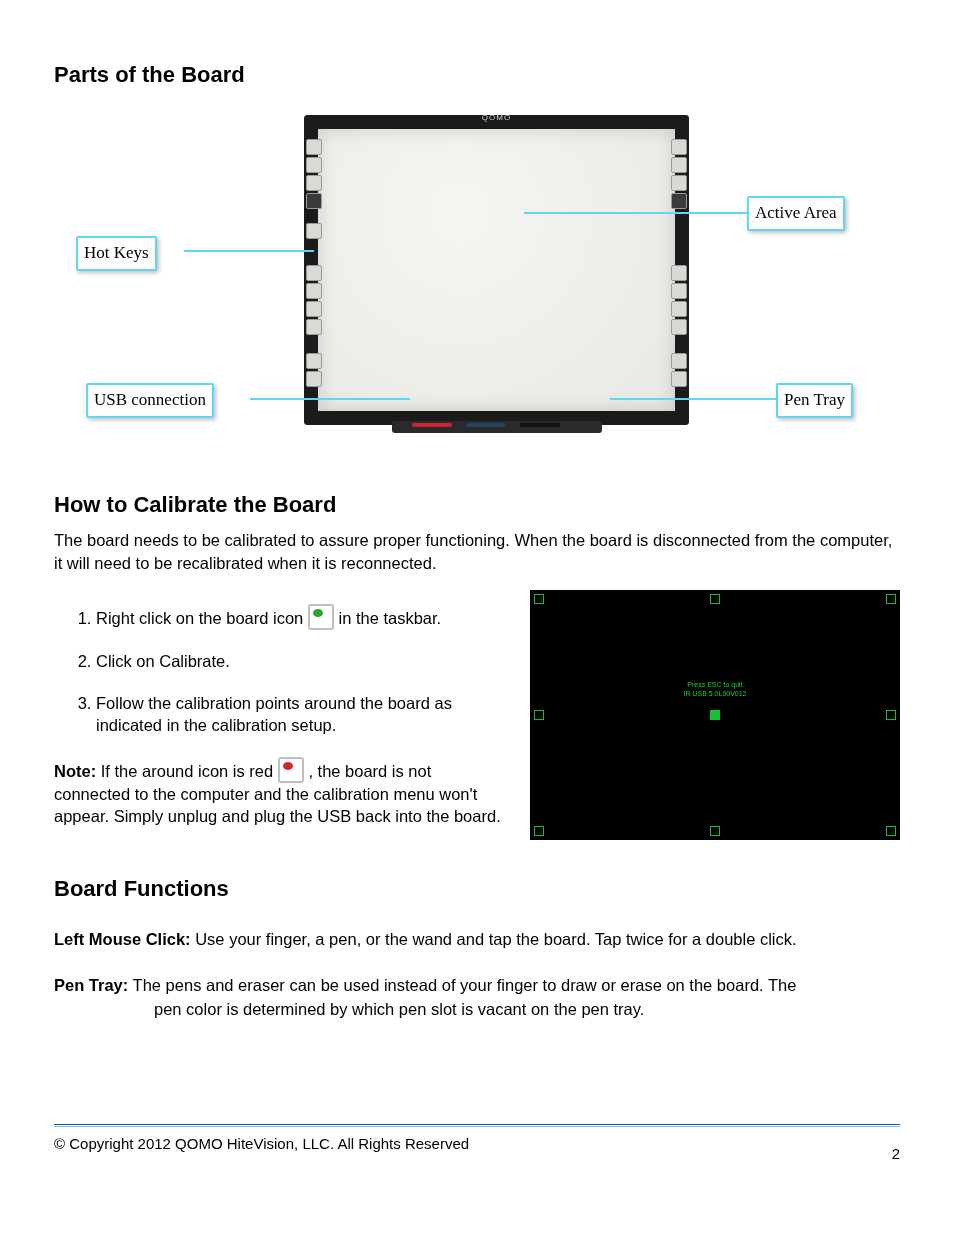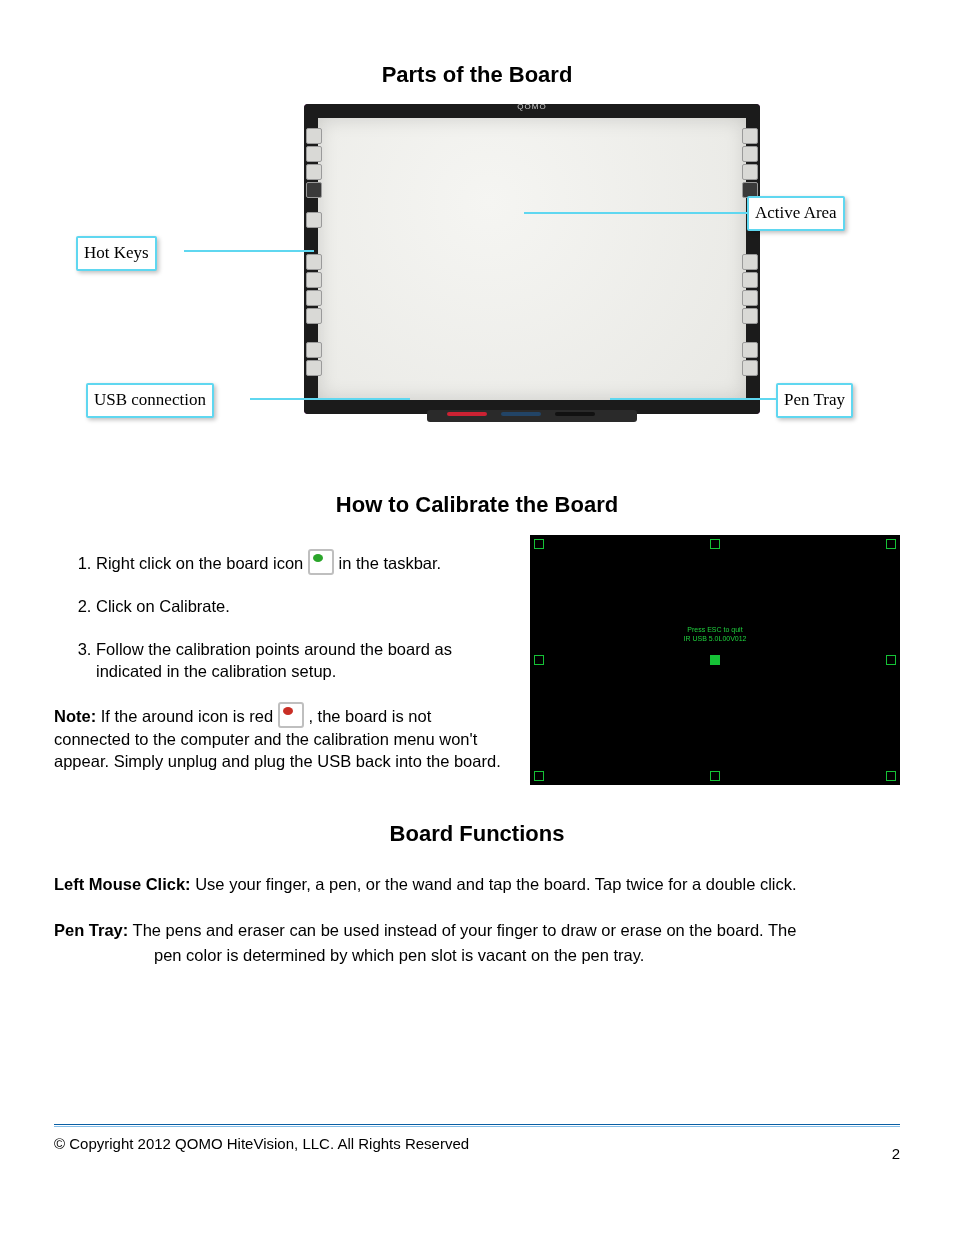--- a/index.html
+++ b/index.html
@@ -1,25 +1,25 @@
 <!DOCTYPE html>
 <html><head>
 <meta charset="utf-8">
 <style>
   html,body{margin:0;padding:0;background:#fff;color:#000;}
   body{width:954px;min-height:1235px;position:relative;
        font-family:"Comic Sans MS","Comic Sans",cursive,sans-serif;
        font-size:16.5px;line-height:1.35;}
   .page{position:absolute;left:54px;top:60px;width:846px;}
   h2{font-size:22px;font-weight:bold;margin:0 0 10px 0;
-     font-family:"Comic Sans MS","Comic Sans",cursive,sans-serif;text-align:center;}
+     font-family:"Comic Sans MS","Comic Sans",cursive,sans-serif;}
 
   
   .diagram{position:relative;height:360px;margin:0 0 30px 0;}
-  .board{position:absolute;left:250px;top:4px;width:456px;height:310px;
+  .board{position:absolute;left:250px;top:15px;width:385px;height:310px;
          background:#701a75;border-radius:4px;
          box-shadow:inset 0 0 0 14px #1b1b1b;}
   .board .logo{position:absolute;left:50%;top:-2px;transform:translateX(-50%);
                color:#cfcfcf;font-size:8px;font-family:sans-serif;letter-spacing:1px;}
   .board-surface{position:absolute;left:14px;top:14px;right:14px;bottom:14px;
                  background:radial-gradient(circle at 40% 30%,#f5f5f2,#e8e8e4);
                  box-shadow:inset 0 0 20px rgba(0,0,0,.15);}
   .hk{position:absolute;width:14px;height:14px;background:#d9d9d6;
       border:1px solid #9a9a9a;border-radius:2px;}
   .hk-l{left:2px}.hk-r{right:2px}
@@ -120,20 +120,21 @@
 
     <div class="callout" style="left:32px;top:283px">USB connection</div>
     <div class="lead" style="left:196px;top:298px;width:160px"></div>
 
     <div class="callout" style="left:722px;top:283px">Pen Tray</div>
     <div class="lead" style="left:556px;top:298px;width:166px"></div>
   </div>
 
   <div class="calib">
     <h2>How to Calibrate the Board</h2>
+    <p>The board needs to be calibrated to assure proper functioning.   When the board is disconnected from the computer, it will need to be recalibrated when it is reconnected.</p>
 
     <div class="calib-row">
       <div class="calib-text">
         <ol class="steps">
           <li>
             <span>Right click on the board icon </span>
             <span class="board-icon green"></span>
             <span> in the taskbar.</span>
           </li>
           <li>Click on Calibrate.</li>

